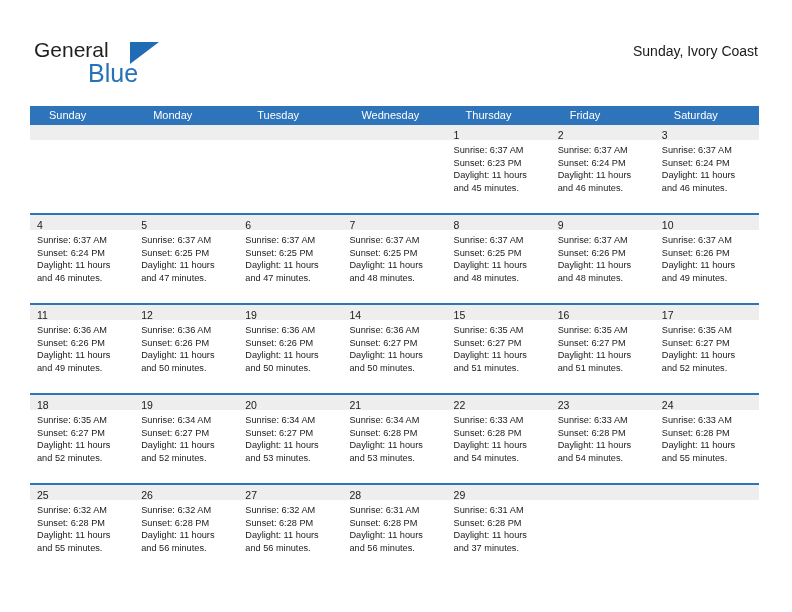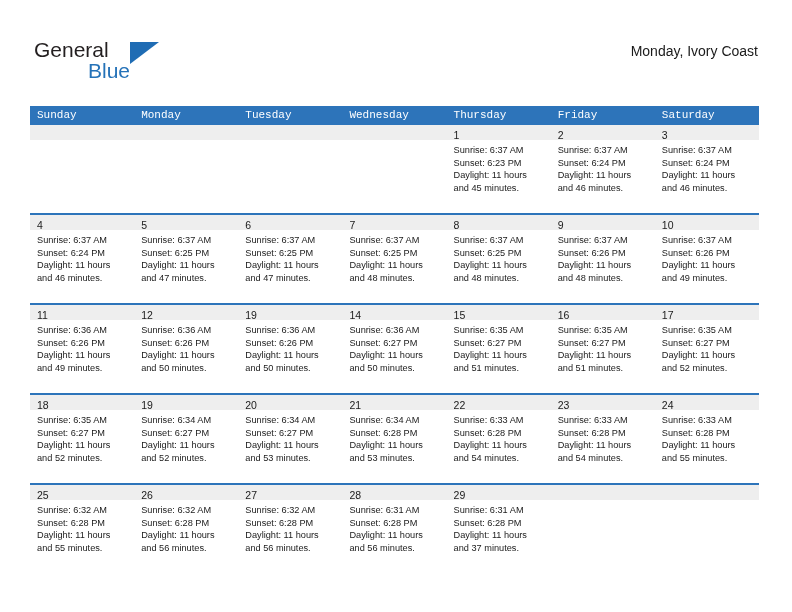--- a/index.html
+++ b/index.html
@@ -42,21 +42,21 @@
     top: 0;
     font-size: 21px;
     letter-spacing: 0px;
     color: #231f20;
     font-family: Liberation Sans, sans-serif;
   }
   .logo-blue {
     position: absolute;
     left: 54px;
     top: 21px;
-    font-size: 21px;
+    font-size: 25px;
     color: #2572b8;
     font-family: "Liberation Sans", sans-serif;
   }
   .logo-tri {
     position: absolute;
     left: 96px;
     top: 4px;
     width: 0;
     height: 0;
     border-left: 29px solid #1f6cb4;
@@ -98,23 +98,24 @@
     background: #2d74ba;
     height: 19px;
   }
   .weekday {
     flex: 1 1 0;
     font-size: 11px;
     line-height: 19px;
     color: #ffffff;
     padding-left: 7px;
     box-sizing: border-box;
-    font-family: Liberation Mono, monospace;
+    font-family: Liberation Sans, sans-serif;
     overflow: hidden;
     white-space: nowrap;
+    margin-left: 12px;
   }
   .week {
     display: flex;
     width: 100%;
     height: 90px;
     border-bottom: 2px solid #2d74ba;
     box-sizing: border-box;
   }
   .week:last-child {
     border-bottom: none;
@@ -161,21 +162,21 @@
 
   <div class="header">
 
     <div class="logo">
       <span class="logo-general">General</span>
       <span class="logo-tri"></span>
       <span class="logo-blue">Blue</span>
     </div>
 
     <div class="title-block">
-      <div class="cal-subtitle">Monday, Ivory Coast</div>
+      <div class="cal-subtitle">Sunday, Ivory Coast</div>
     </div>
 
   </div>
 
   <div class="calendar">
     <div class="weekday-row" id="weekday-row">
         <div class="weekday">Sunday</div>
         <div class="weekday">Monday</div>
         <div class="weekday">Tuesday</div>
         <div class="weekday">Wednesday</div>

